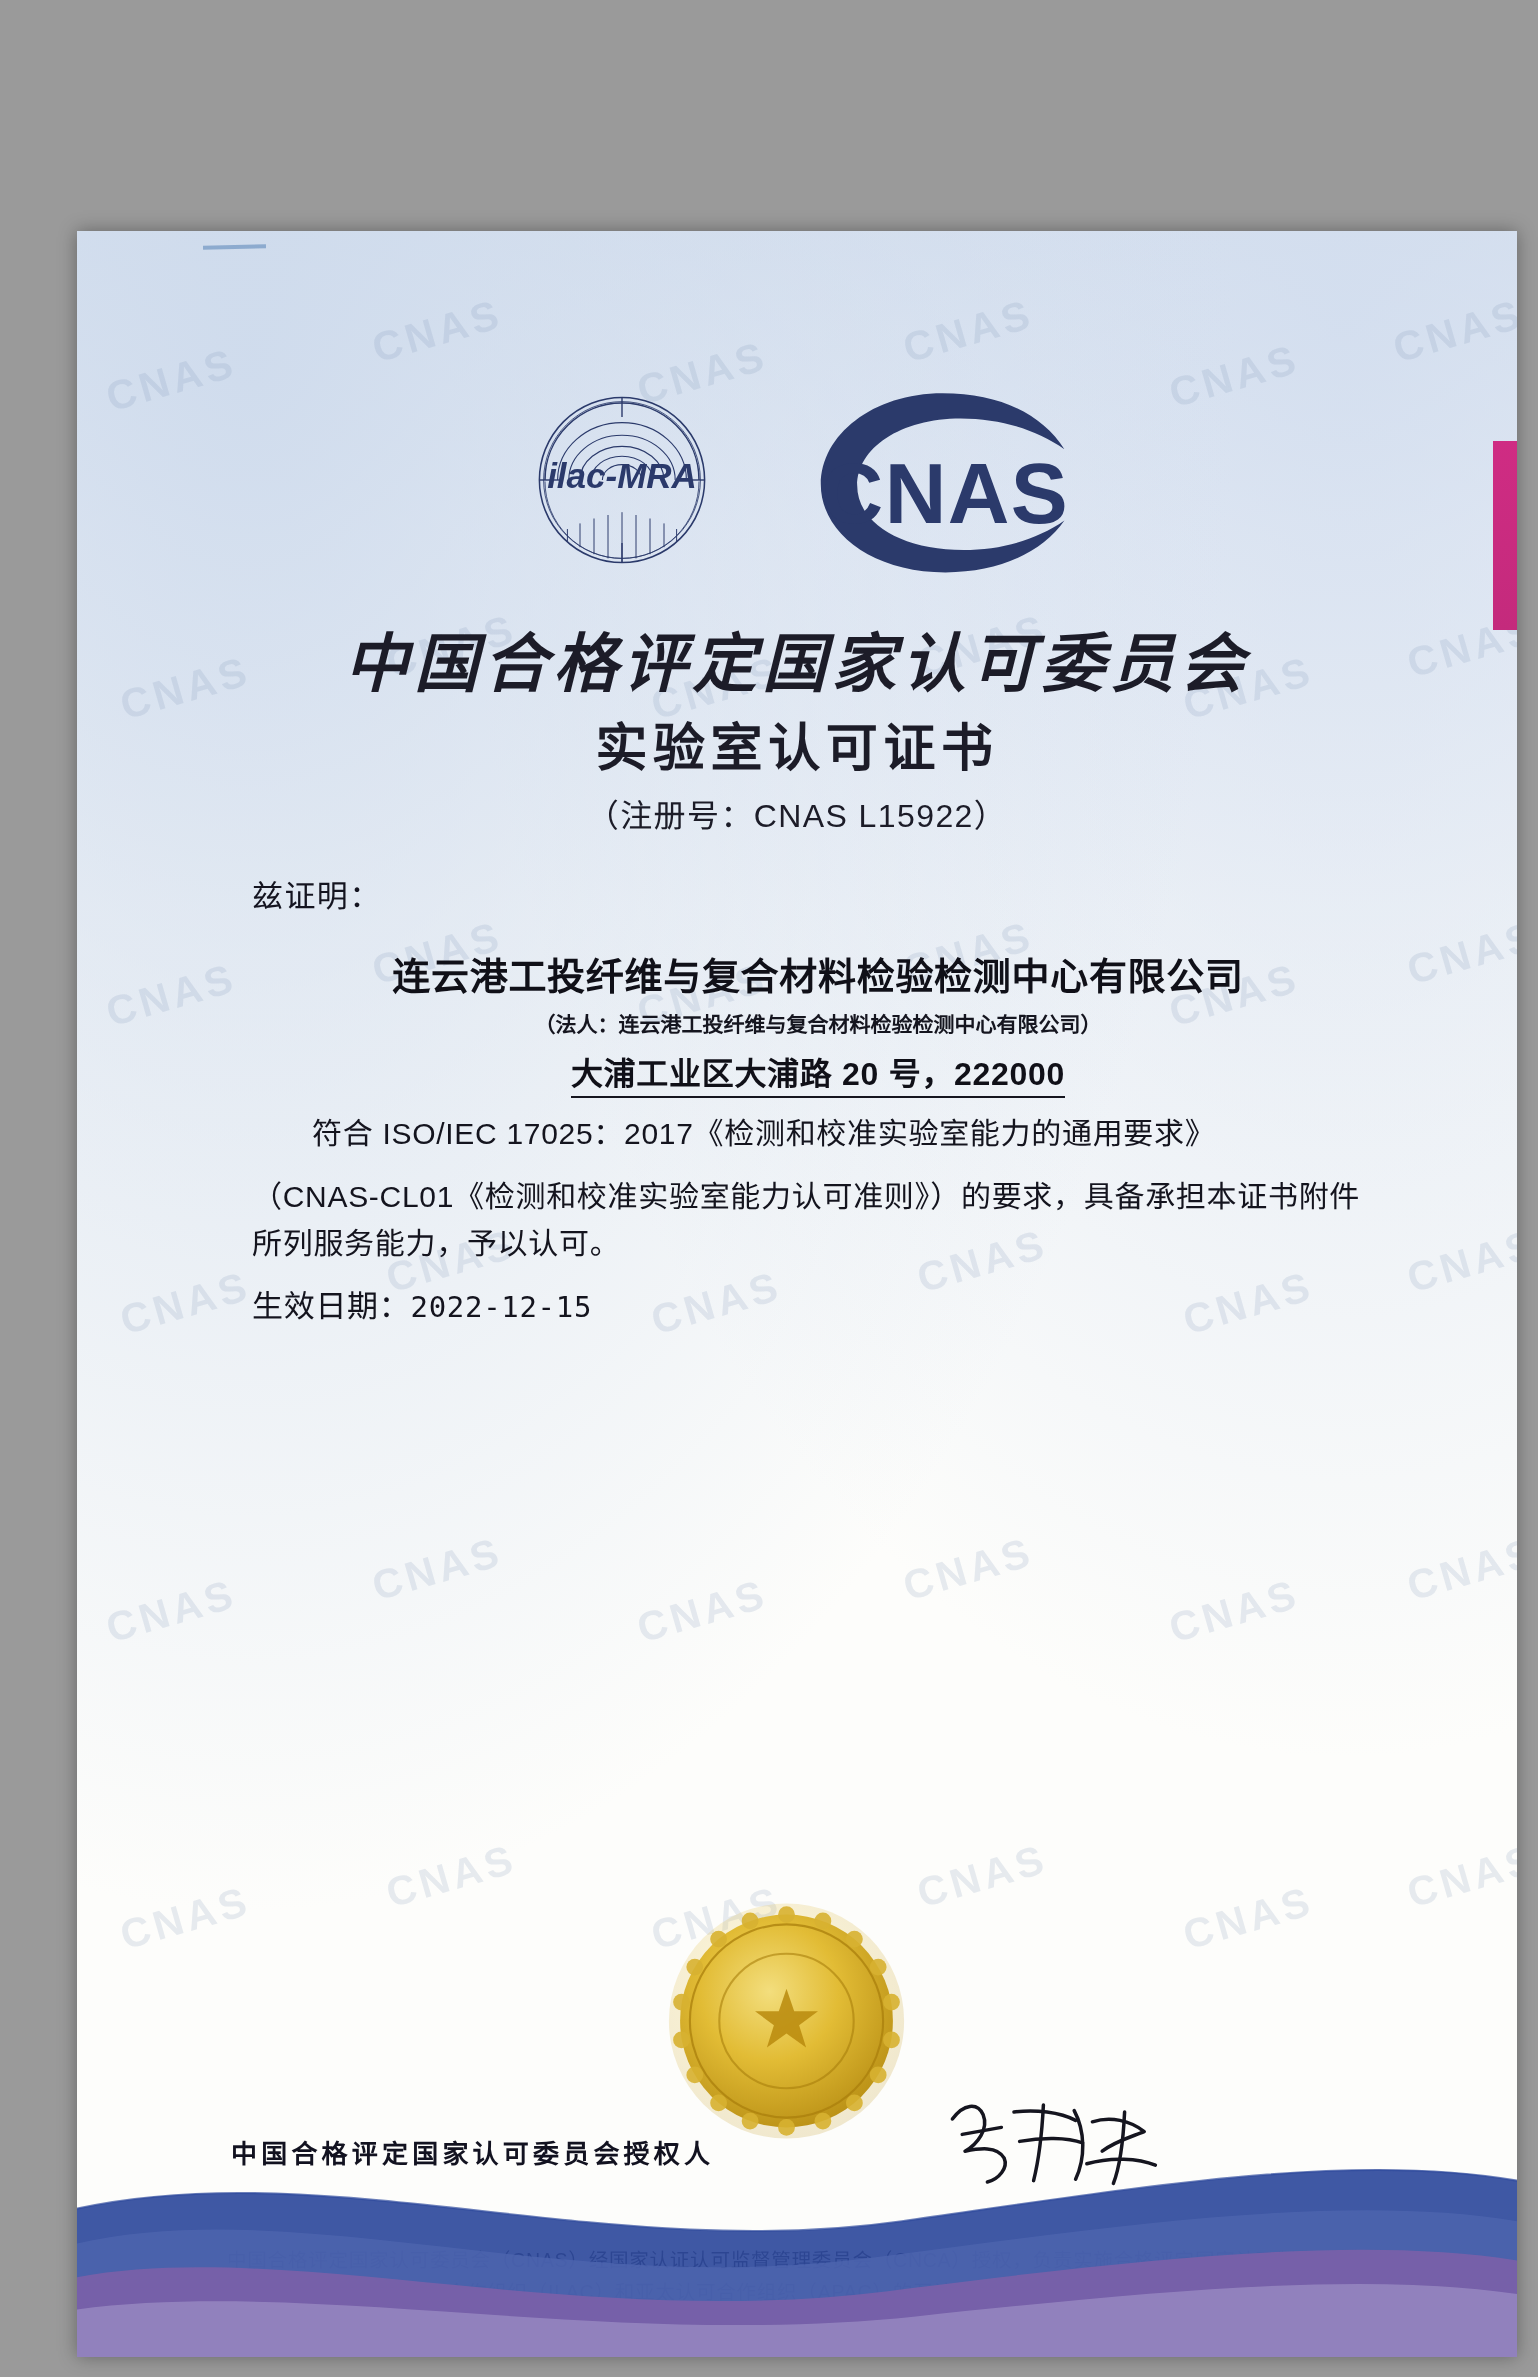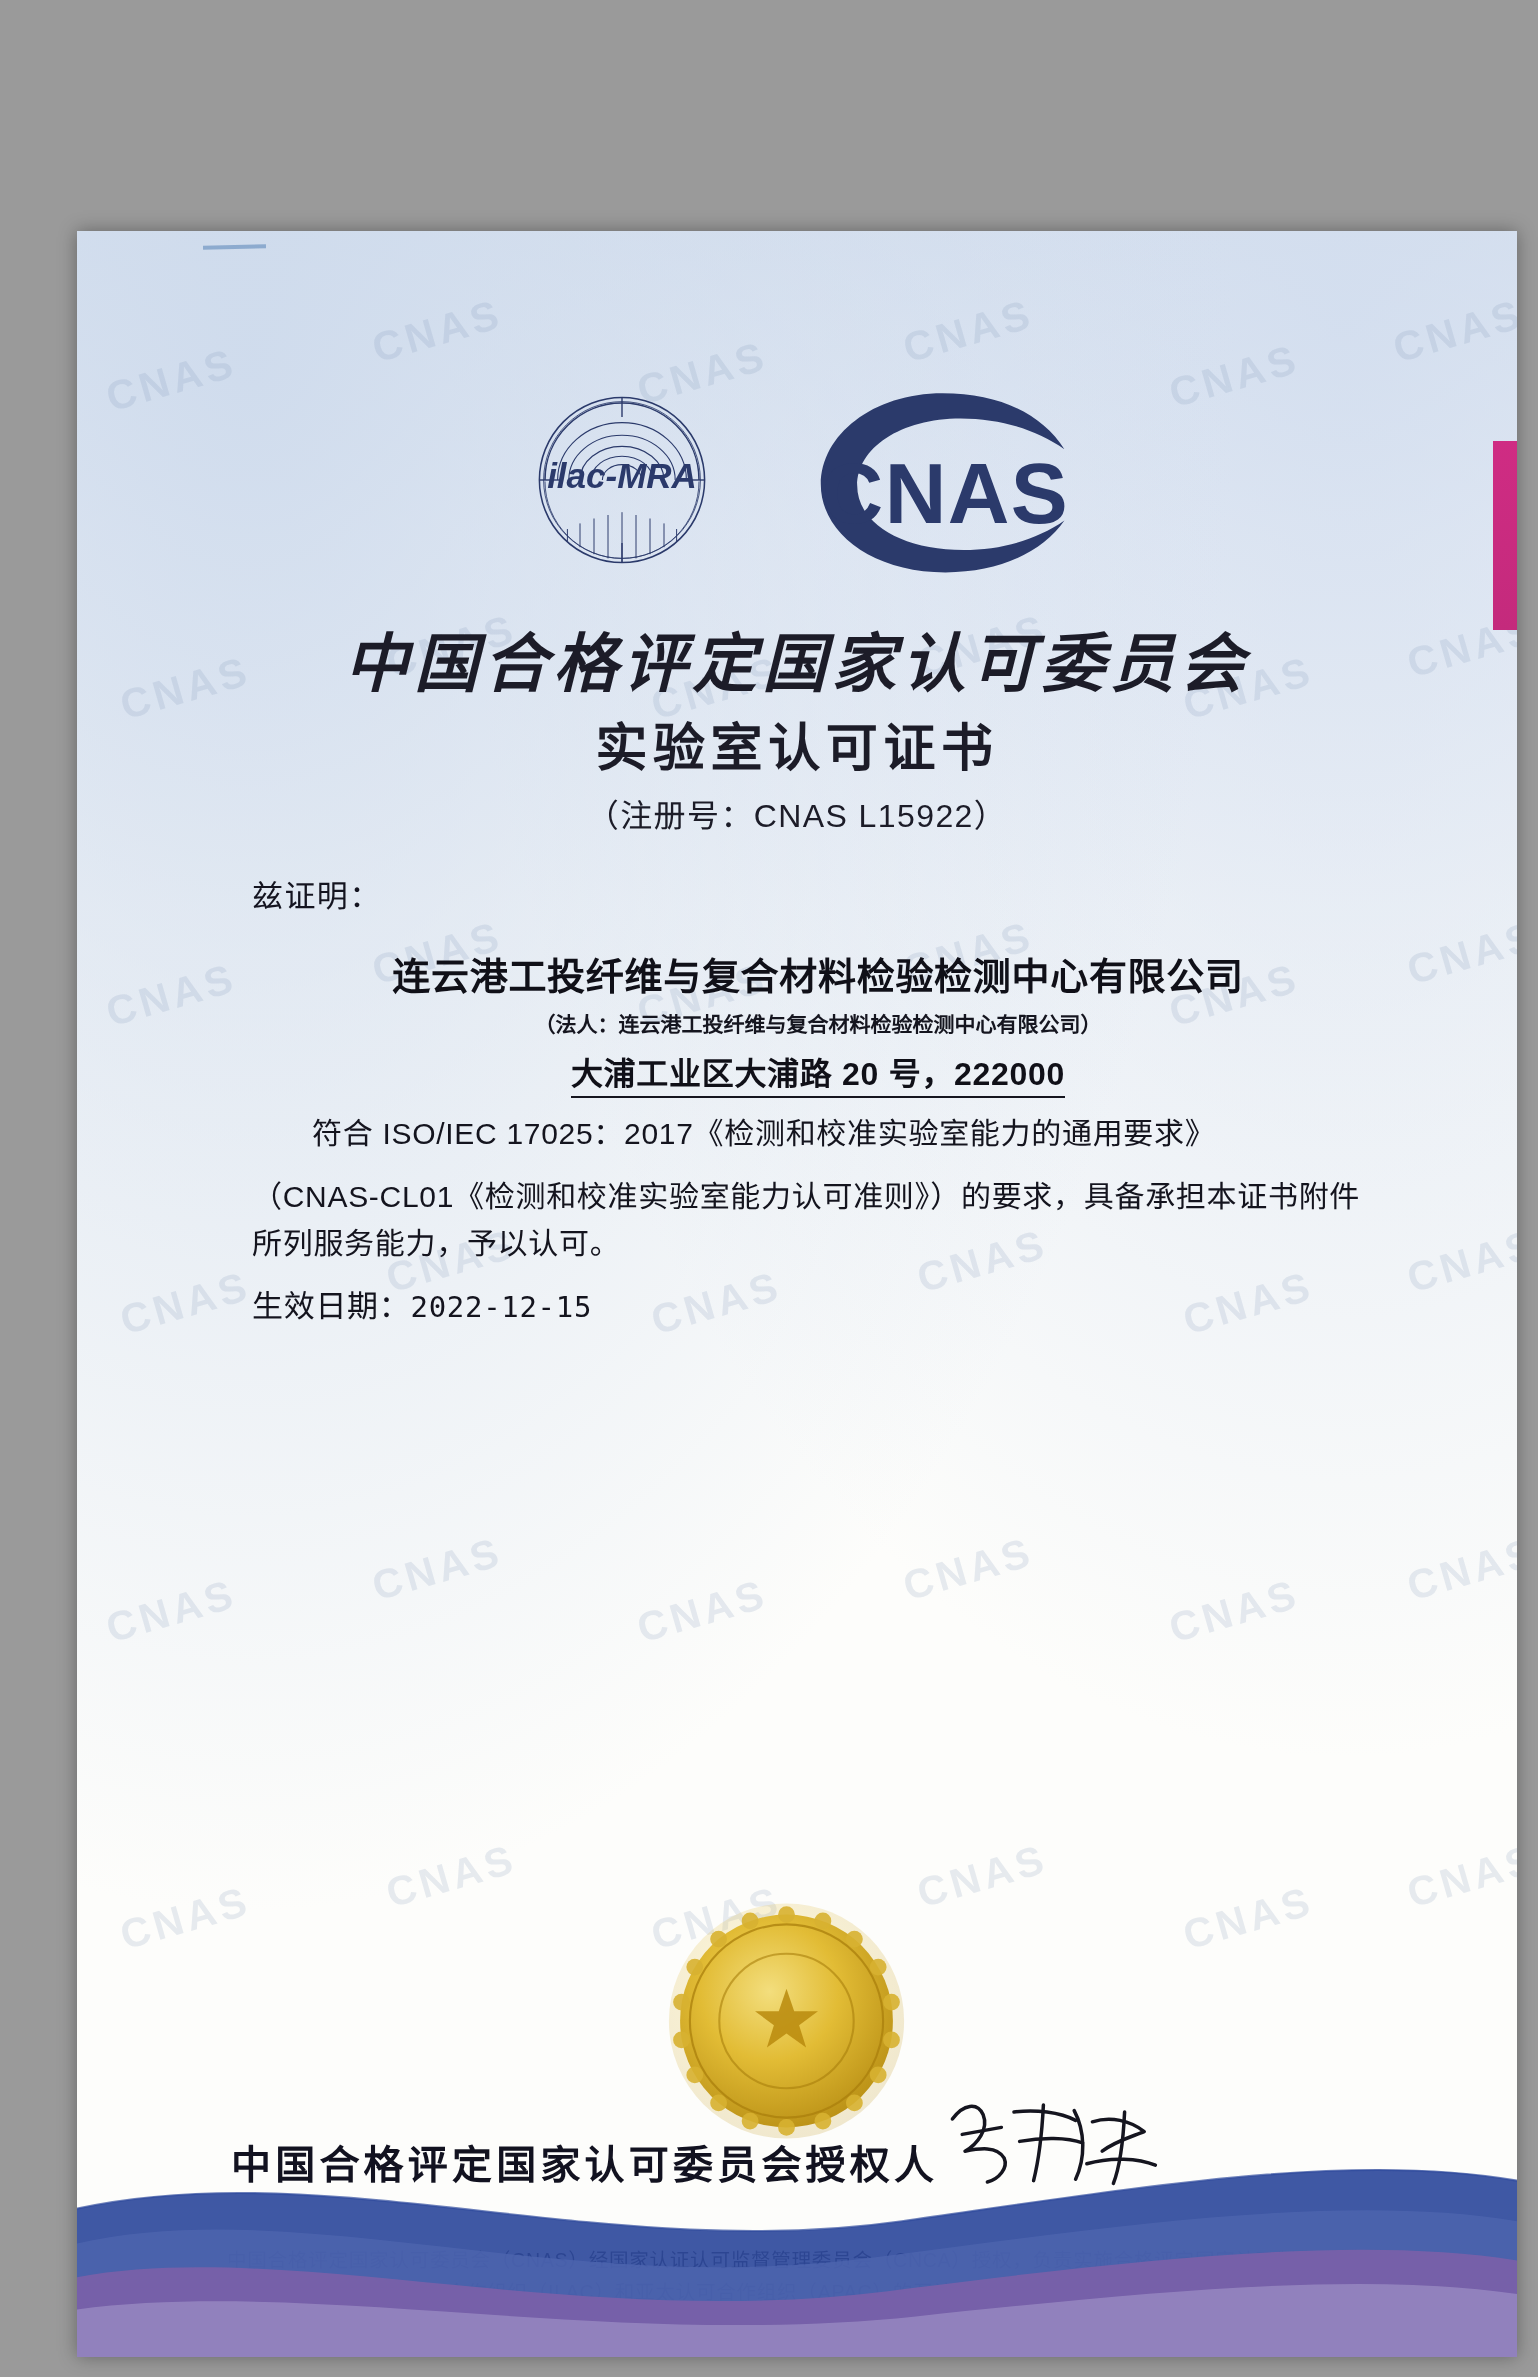--- a/index.html
+++ b/index.html
@@ -208,21 +208,21 @@
   
   .sign-row {
     position: absolute;
     left: 154px;
     right: 105px;
     top: 1902px;
     height: 84px;
   }
   .sign-label {
     font-weight: 700;
-    font-size: 40px;
+    font-size: 26px;
     letter-spacing: 4.2px;
     color: #121220;
   }
   .signature {
     position: absolute;
     left: 706px;
     top: -42px;
     width: 231px;
     height: 105px;
   }

